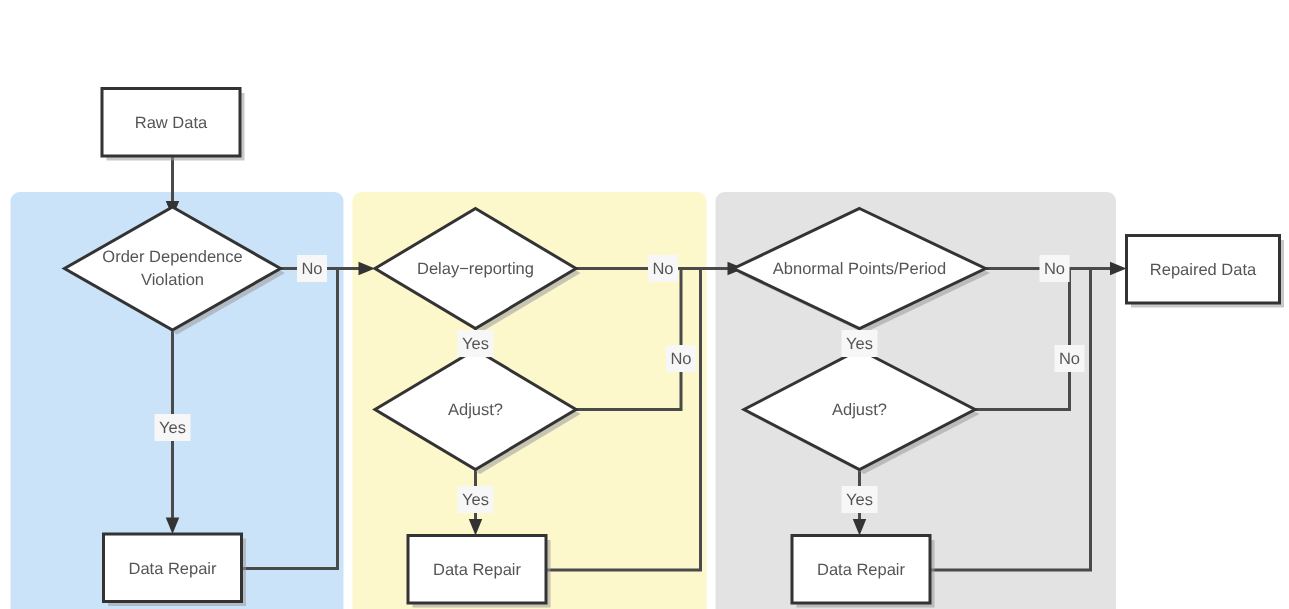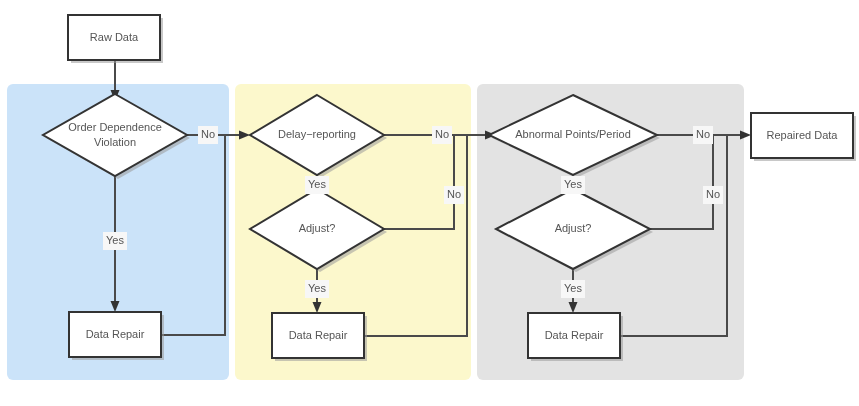--- a/index.html
+++ b/index.html
@@ -11,20 +11,21 @@
     width: 859px;
     height: 406px;
     font-family: "Liberation Sans", sans-serif;
     overflow: hidden;
   }
   #flowchart-root {
     position: relative;
     width: 859px;
     height: 339px;
     background: #ffffff;
+    margin-top: 44px;
   }
   svg#flow-svg {
     position: absolute;
     left: 0;
     top: 0;
     width: 859px;
     height: 406px;
     display: block;
   }
   .panel-rect { stroke: none; }

